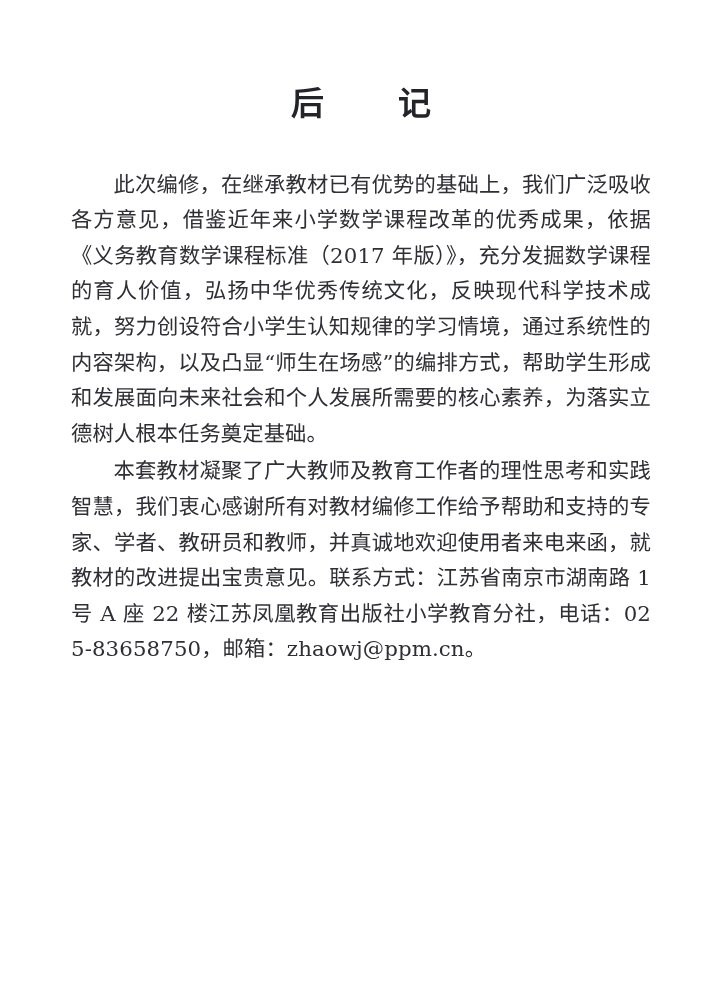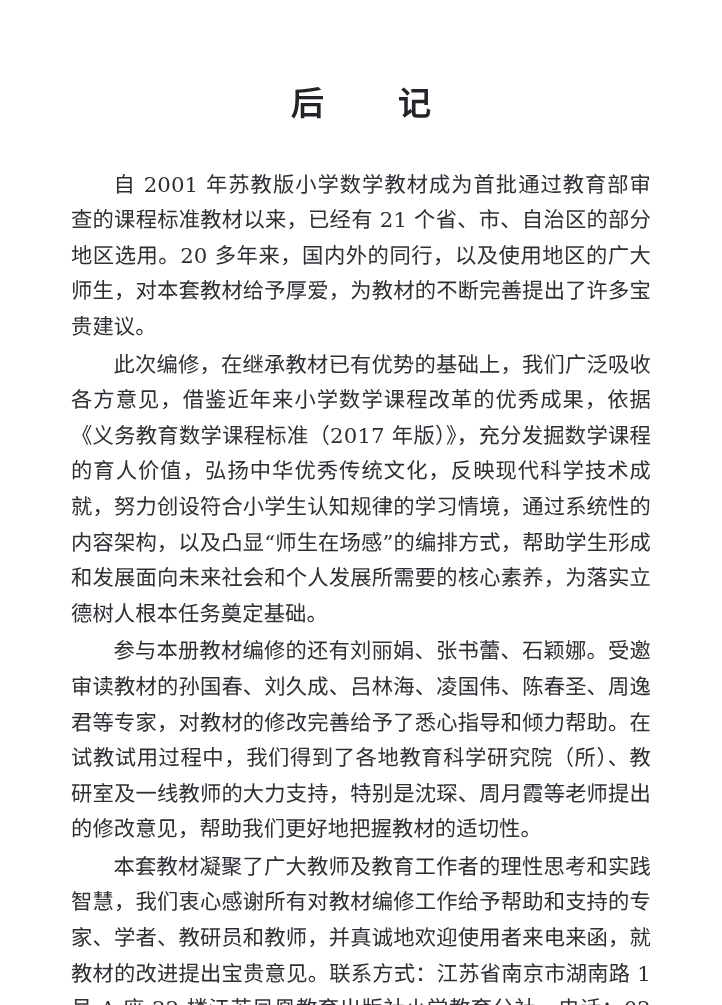--- a/index.html
+++ b/index.html
@@ -58,23 +58,21 @@
 </style>
 </head>
 <body>
 
 <div class="page">
 
   <h1 class="page-title">后　记</h1>
 
   <div class="body-block">
 
-    <p class="para">自 2001 年苏教版小学数学教材成为首批通过教育部审查的课程标准教材以来，已经有 21 个省、市、自治区的部分地区选用。20 多年来，国内外的同行，以及使用地区的广大师生，对本套教材给予厚爱，为教材的不断完善提出了许多宝贵建议。</p>
 
     <p class="para">此次编修，在继承教材已有优势的基础上，我们广泛吸收各方意见，借鉴近年来小学数学课程改革的优秀成果，依据《义务教育数学课程标准（2017 年版）》，充分发掘数学课程的育人价值，弘扬中华优秀传统文化，反映现代科学技术成就，努力创设符合小学生认知规律的学习情境，通过系统性的内容架构，以及凸显“师生在场感”的编排方式，帮助学生形成和发展面向未来社会和个人发展所需要的核心素养，为落实立德树人根本任务奠定基础。</p>
 
-    <p class="para">参与本册教材编修的还有刘丽娟、张书蕾、石颖娜。受邀审读教材的孙国春、刘久成、吕林海、凌国伟、陈春圣、周逸君等专家，对教材的修改完善给予了悉心指导和倾力帮助。在试教试用过程中，我们得到了各地教育科学研究院（所）、教研室及一线教师的大力支持，特别是沈琛、周月霞等老师提出的修改意见，帮助我们更好地把握教材的适切性。</p>
 
     <p class="para">本套教材凝聚了广大教师及教育工作者的理性思考和实践智慧，我们衷心感谢所有对教材编修工作给予帮助和支持的专家、学者、教研员和教师，并真诚地欢迎使用者来电来函，就教材的改进提出宝贵意见。联系方式：江苏省南京市湖南路 1 号 A 座 22 楼江苏凤凰教育出版社小学教育分社，电话：025-83658750，邮箱：zhaowj@ppm.cn。</p>
 
   </div>
 
 </div>
 
 </body></html>

